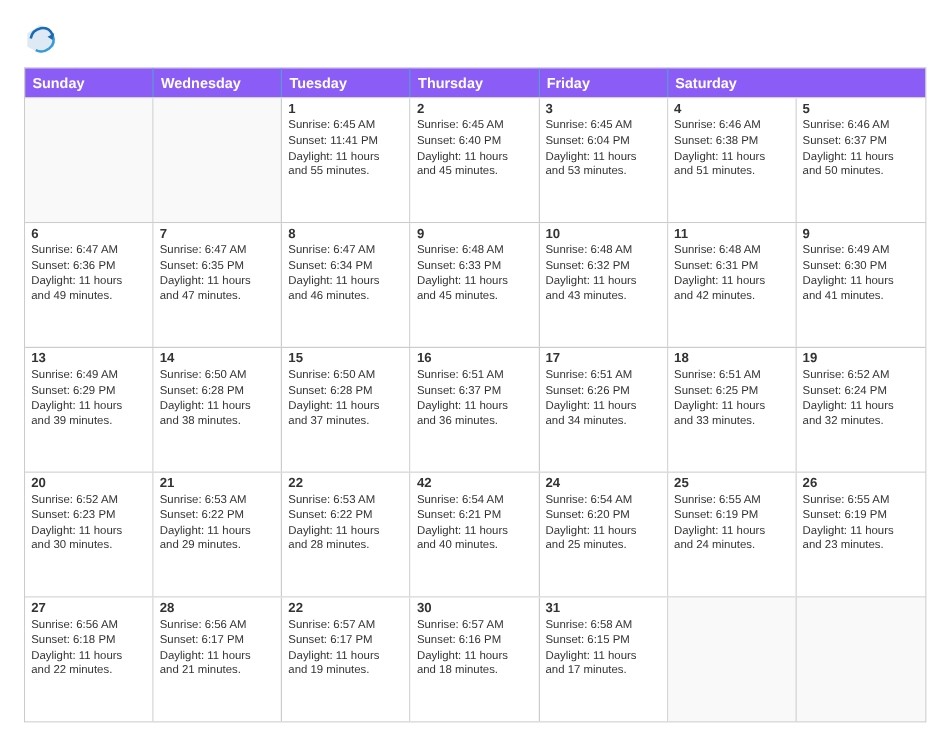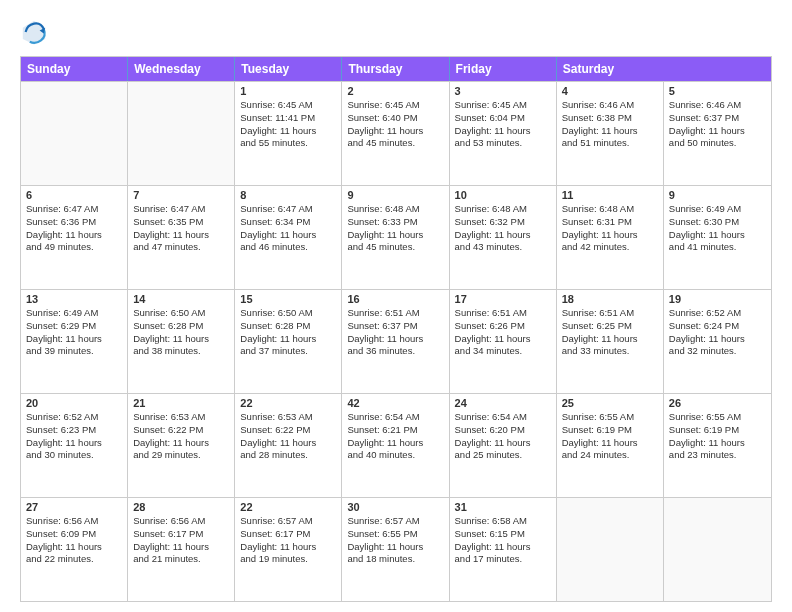--- a/index.html
+++ b/index.html
@@ -332,42 +332,42 @@
             <span class="cell-line">Sunrise: 6:55 AM</span>
             <span class="cell-line">Sunset: 6:19 PM</span>
             <span class="cell-line">Daylight: 11 hours</span>
             <span class="cell-line">and 23 minutes.</span>
           </div>
         </div>
         <div class="cal-row">
           <div class="cal-cell">
             <span class="day-num">27</span>
             <span class="cell-line">Sunrise: 6:56 AM</span>
-            <span class="cell-line">Sunset: 6:09 PM</span>
+            <span class="cell-line">Sunset: 6:18 PM</span>
             <span class="cell-line">Daylight: 11 hours</span>
             <span class="cell-line">and 22 minutes.</span>
           </div>
           <div class="cal-cell">
             <span class="day-num">28</span>
             <span class="cell-line">Sunrise: 6:56 AM</span>
             <span class="cell-line">Sunset: 6:17 PM</span>
             <span class="cell-line">Daylight: 11 hours</span>
             <span class="cell-line">and 21 minutes.</span>
           </div>
           <div class="cal-cell">
             <span class="day-num">22</span>
             <span class="cell-line">Sunrise: 6:57 AM</span>
             <span class="cell-line">Sunset: 6:17 PM</span>
             <span class="cell-line">Daylight: 11 hours</span>
             <span class="cell-line">and 19 minutes.</span>
           </div>
           <div class="cal-cell">
             <span class="day-num">30</span>
             <span class="cell-line">Sunrise: 6:57 AM</span>
-            <span class="cell-line">Sunset: 6:55 PM</span>
+            <span class="cell-line">Sunset: 6:16 PM</span>
             <span class="cell-line">Daylight: 11 hours</span>
             <span class="cell-line">and 18 minutes.</span>
           </div>
           <div class="cal-cell">
             <span class="day-num">31</span>
             <span class="cell-line">Sunrise: 6:58 AM</span>
             <span class="cell-line">Sunset: 6:15 PM</span>
             <span class="cell-line">Daylight: 11 hours</span>
             <span class="cell-line">and 17 minutes.</span>
           </div>

